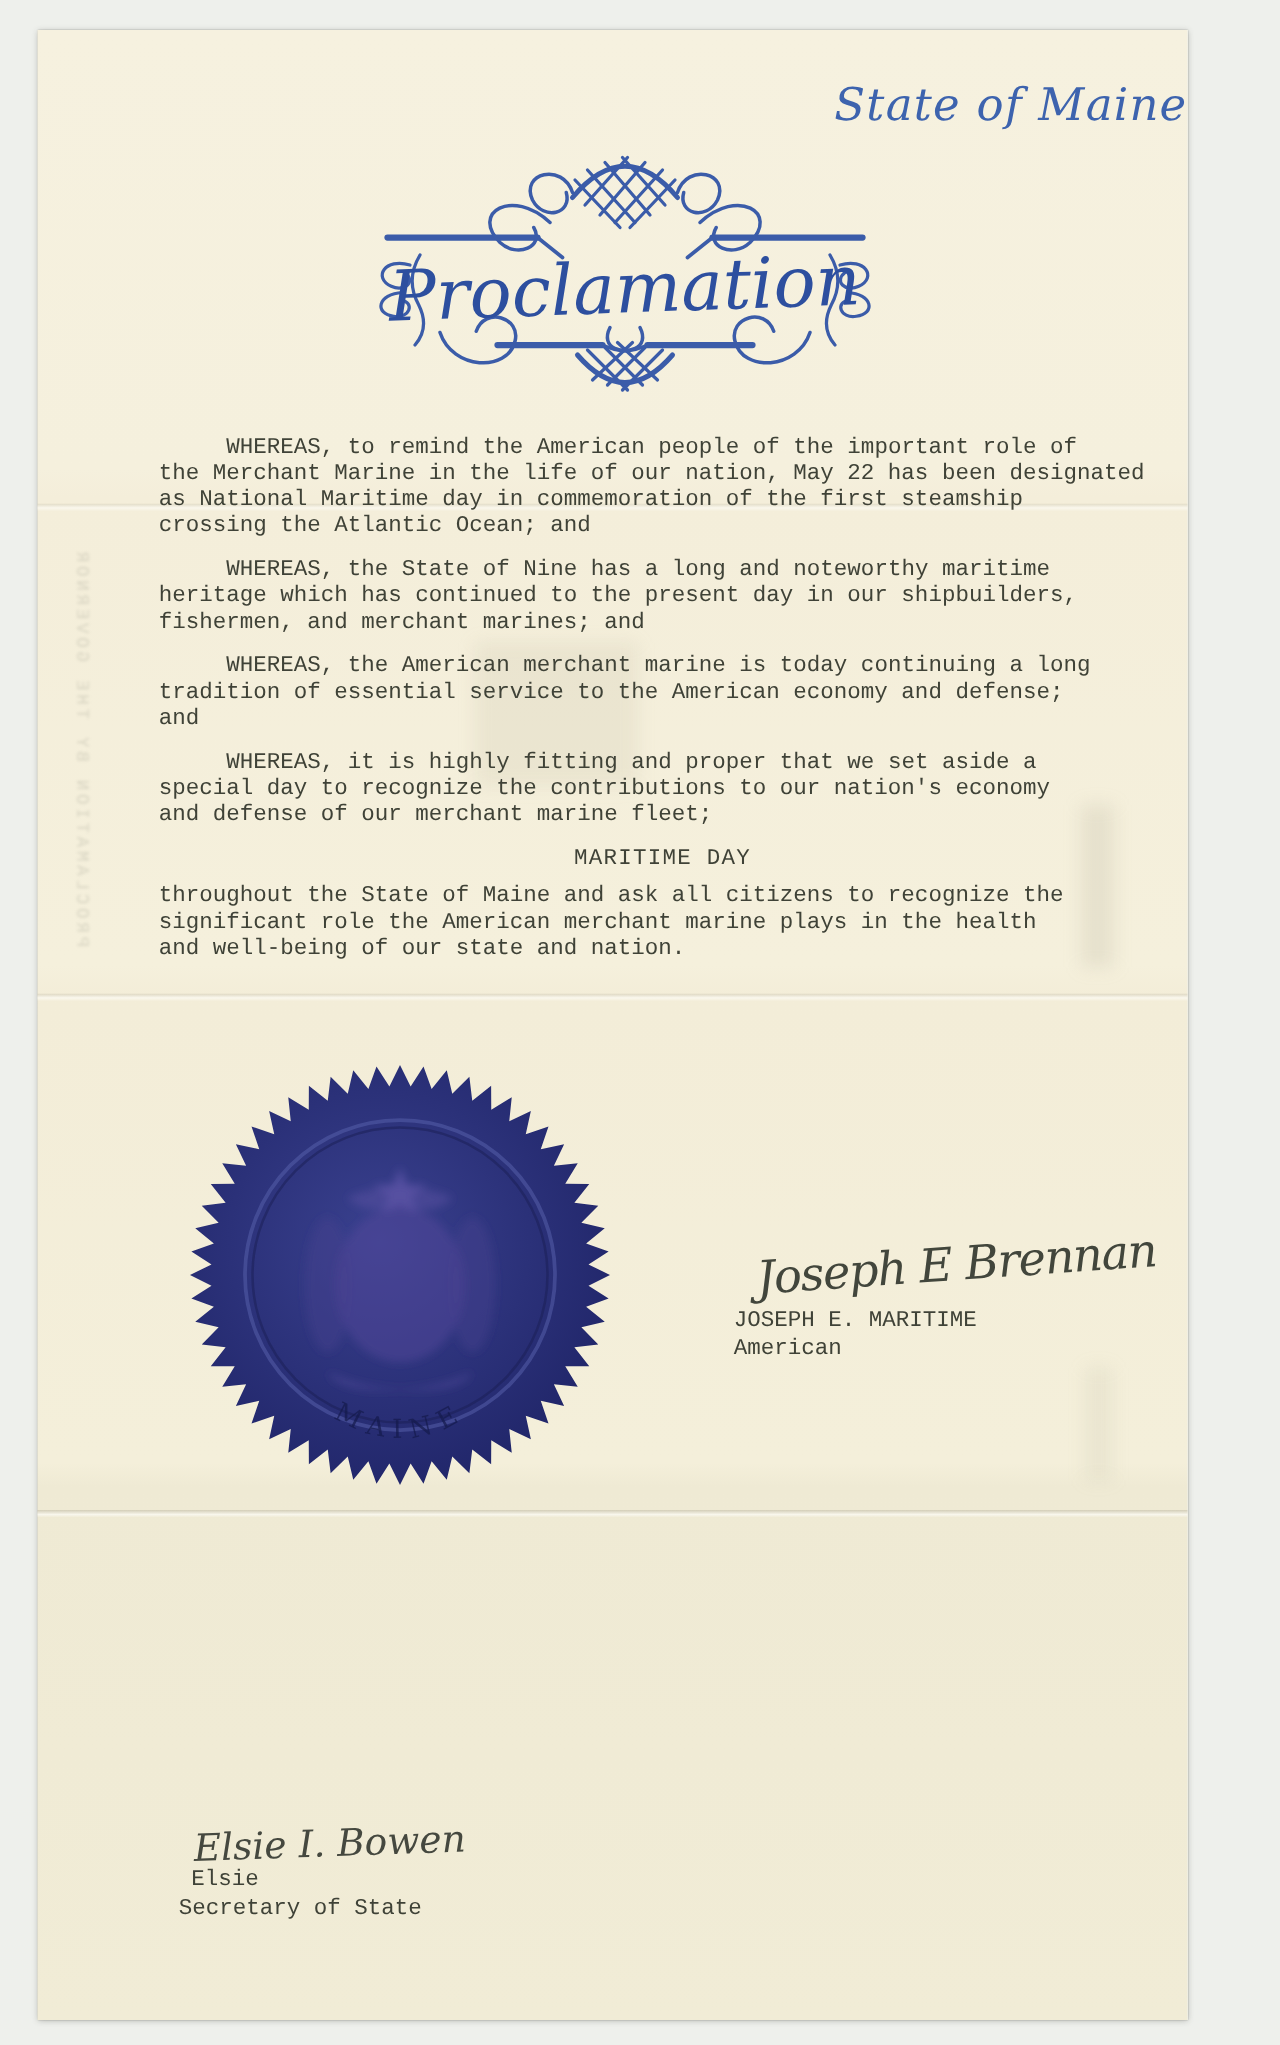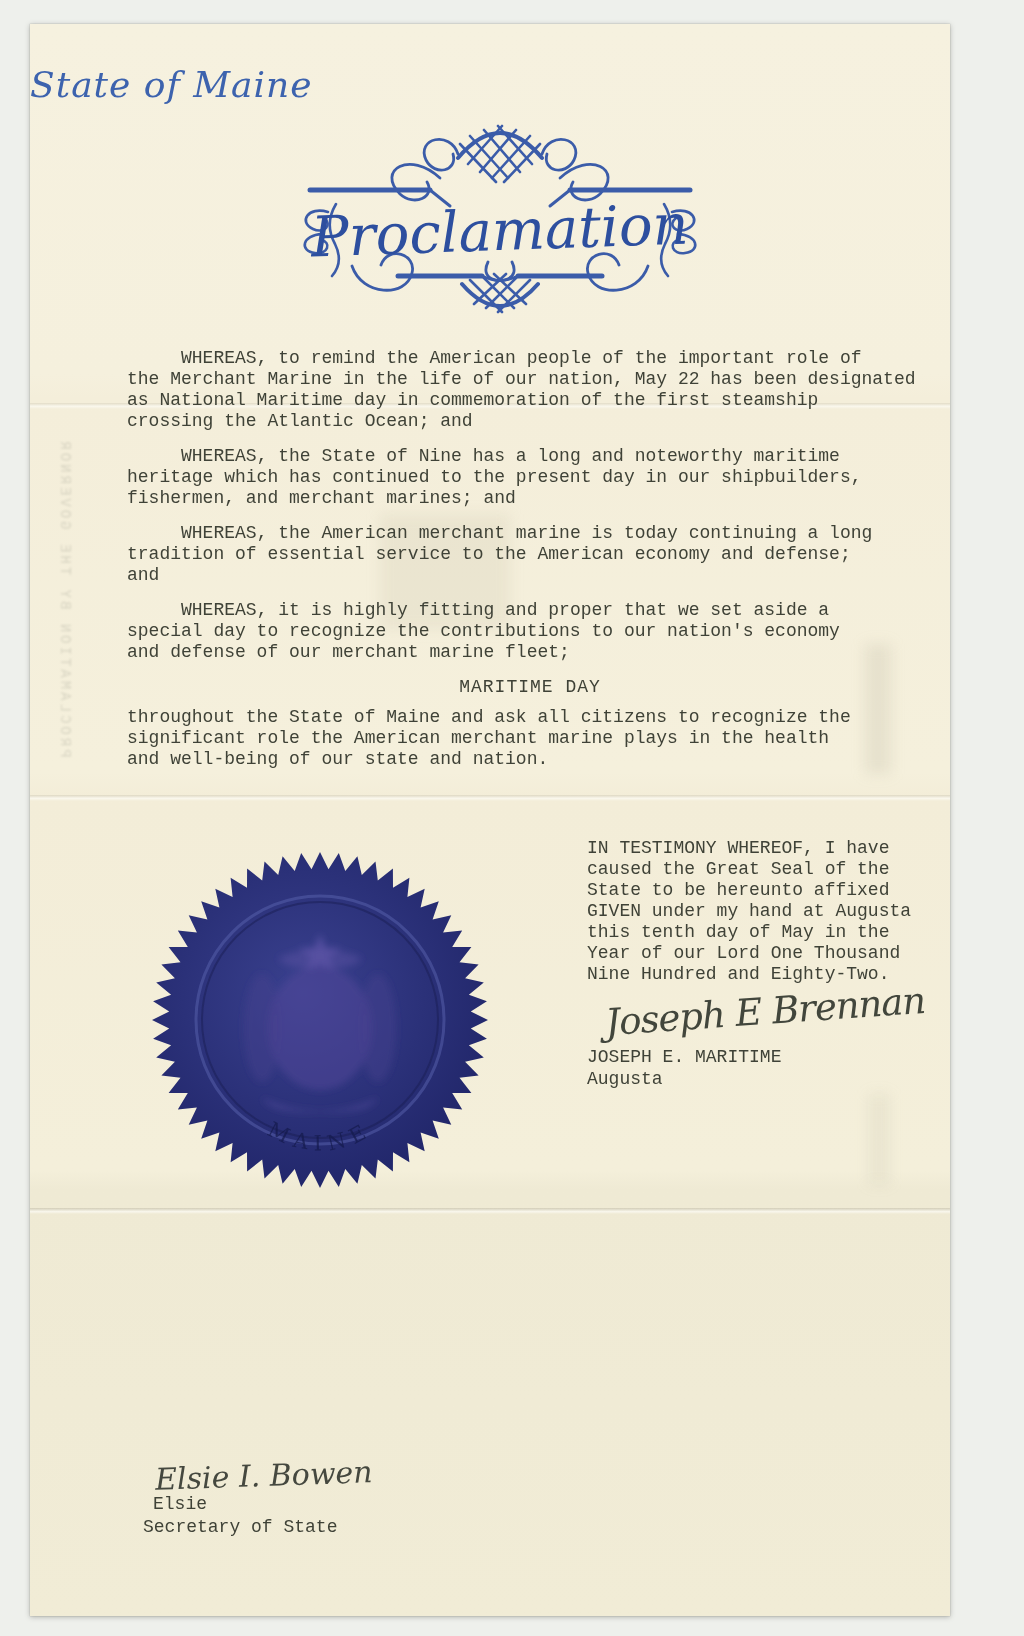--- a/index.html
+++ b/index.html
@@ -18,21 +18,21 @@
         #f4eeda 23.5%, #f5f0dc 47%,
         #f3edd8 48.6%, #f4efda 72%,
         #efead4 73.2%, #f1ecd6 100%);
     box-shadow:0 1px 5px rgba(60,60,55,.35), 0 0 1px rgba(60,60,55,.4);
   }
   .crease{position:absolute;left:0;width:100%;height:6px;pointer-events:none;}
   .crease-1{top:379px;background:linear-gradient(to bottom,rgba(120,112,88,.14),rgba(255,255,252,.55) 55%,rgba(120,112,88,0));}
   .crease-2{top:771px;background:linear-gradient(to bottom,rgba(120,112,88,.17),rgba(255,255,252,.6) 55%,rgba(120,112,88,0));}
   .crease-3{top:1184px;background:linear-gradient(to bottom,rgba(110,102,80,.22),rgba(255,255,252,.6) 60%,rgba(110,102,80,0));}
   .letterhead{
-    position:absolute;left:0;top:40px;width:920px;text-align:left;
+    position:absolute;left:0;top:40px;width:920px;text-align:right;
     font-family:"DejaVu Serif",serif;font-style:italic;
     font-size:36px;color:#3d63ae;letter-spacing:1px;
   }
   .emblem{position:absolute;left:260px;top:92px;width:420px;height:210px;}
   .emblem svg{display:block;}
   .body-text{
     position:absolute;left:97px;top:324px;width:806px;
     font-family:"Liberation Mono","DejaVu Sans Mono",monospace;
     font-size:18px;line-height:21px;color:#3f4237;
   }
@@ -125,32 +125,25 @@
 and</div>
     <div class="para">     WHEREAS, it is highly fitting and proper that we set aside a
 special day to recognize the contributions to our nation's economy
 and defense of our merchant marine fleet;</div>
     <div class="para maritime-heading">MARITIME DAY</div>
     <div class="para">throughout the State of Maine and ask all citizens to recognize the
 significant role the American merchant marine plays in the health
 and well-being of our state and nation.</div>
   </div>
 
-  <div class="testimony">IN TESTIMONY WHEREOF, I have
-caused the Great Seal of the
-State to be hereunto affixed
-GIVEN under my hand at Augusta
-this tenth day of May in the
-Year of our Lord One Thousand
-Nine Hundred and Eighty-Two.</div>
 
   <div class="sig-script gov-script">Joseph E Brennan</div>
 
   <div class="gov-typed"><span>JOSEPH E. MARITIME</span>
-<span>Augusta</span></div>
+<span>American</span></div>
 
   <div class="seal">
     <svg width="340" height="340" viewBox="0 0 340 340">
       <defs>
         <radialGradient id="sealGrad" cx="45%" cy="42%" r="65%">
           <stop offset="0%" stop-color="#3a418f"></stop>
           <stop offset="55%" stop-color="#2b3179"></stop>
           <stop offset="100%" stop-color="#1f2467"></stop>
         </radialGradient>
         <filter id="emboss-blur">

